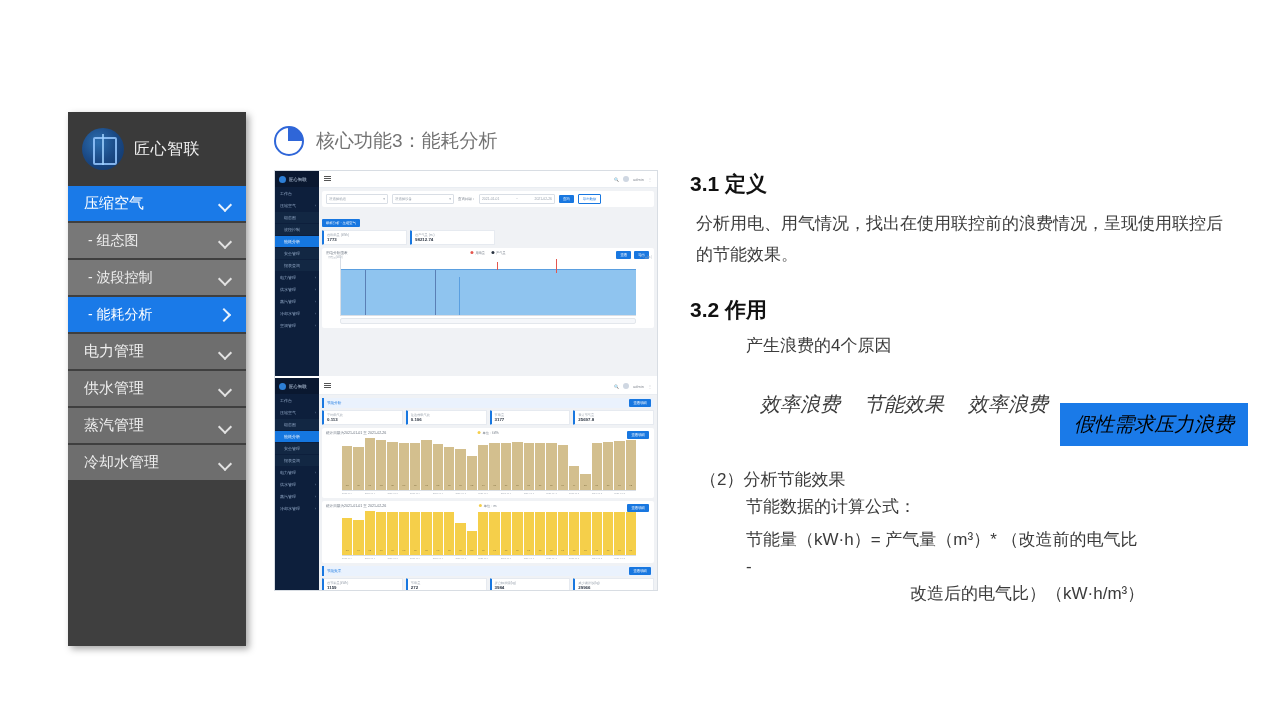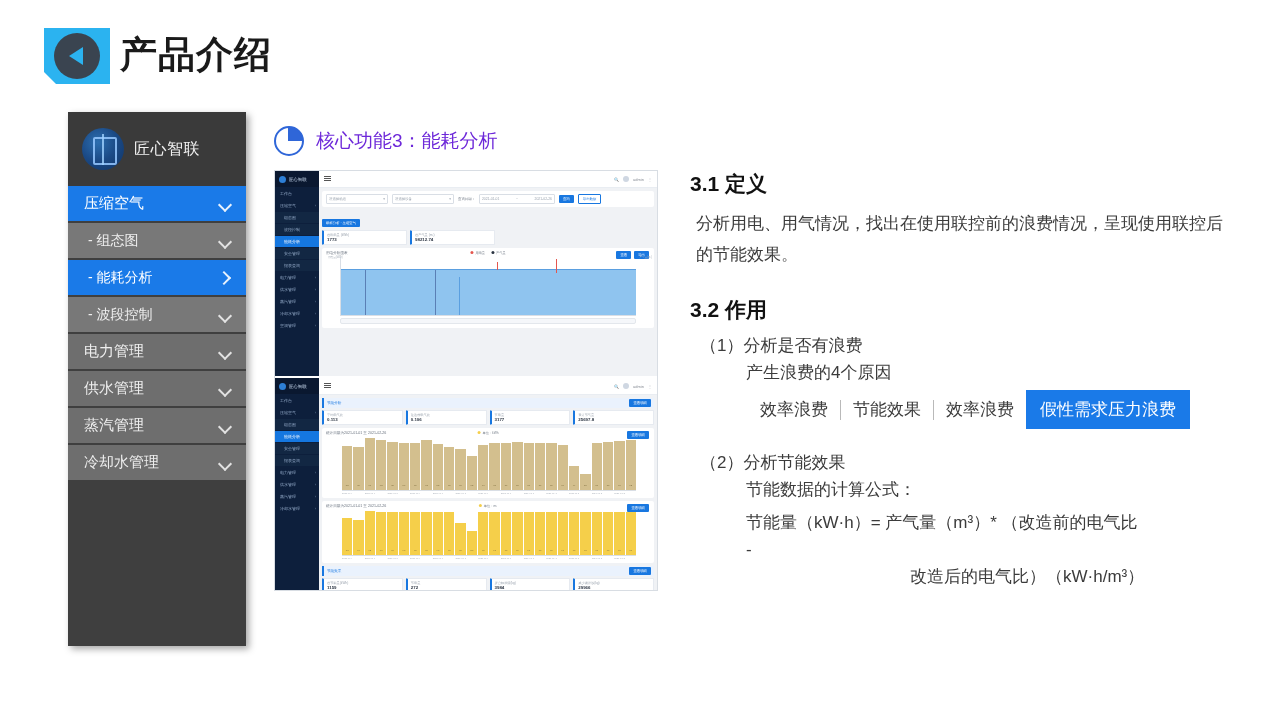--- a/index.html
+++ b/index.html
@@ -75,21 +75,21 @@
   .pie-ic{
     width:30px;height:30px;border-radius:50%;border:2px solid #2f66d8;
     background:
       conic-gradient(from 0deg,#2f66d8 0deg 90deg,#ffffff 90deg 360deg);
     box-sizing:border-box;position:relative;
   }
   .pie-ic::after{
     content:"";position:absolute;left:50%;top:0;width:2px;height:50%;
     background:#2f66d8;transform:translateX(-50%);
   }
-  .sec-title{font-size:19px;color:#6d28d9;}
+  .sec-title{font-size:19px;color:#737373;}
 
   
   .shot{position:absolute;left:274px;top:170px;width:384px;height:421px;background:#f0f2f5;
         border:1px solid #d8dde3;box-sizing:border-box;overflow:hidden;}
   .pane{position:relative;width:100%;background:#f0f2f5;overflow:hidden;}
   .pane.p1{height:205px;border-bottom:2px solid #ffffff;}
   .pane.p2{height:214px;}
   .p-side{position:absolute;left:0;top:0;width:44px;height:100%;background:#0d1f3c;}
   .p-side-brand{height:16px;display:flex;align-items:center;gap:3px;padding-left:4px;background:#0a1830;}
   .p-side-dot{width:7px;height:7px;border-radius:50%;background:#2d7fd6;flex:none;}
@@ -148,61 +148,54 @@
             font-size:16px;color:#333;}
 
   
   .rt{position:absolute;left:690px;top:170px;width:545px;color:#222;}
   .h-sub{font-size:21px;font-weight:bold;color:#111;margin:0 0 10px;}
   .h-sub.second{margin-top:26px;}
   .para{font-size:17px;line-height:31px;color:#3b3b3b;margin:0 0 8px;padding-left:6px;}
   .lvl1{font-size:17px;color:#3b3b3b;margin:8px 0 4px;padding-left:10px;}
   .lvl2{font-size:17px;color:#3b3b3b;margin:0 0 6px;padding-left:56px;}
   .chips{display:flex;align-items:center;margin:2px 0 0 58px;}
-  .chip{font-size:17px;color:#3b3b3b;padding:6px 12px;white-space:nowrap;}
+  .chip{font-size:20px;color:#3b3b3b;padding:6px 12px;white-space:nowrap;font-style:italic;}
   .chip-div{width:1px;height:20px;background:#b9b9b9;}
-  .chip.hi{background:#1a7ae8;color:#ffffff;padding:8px 14px;}
+  .chip.hi{background:#1a7ae8;color:#000000;padding:8px 14px;margin-top:40px;}
   .formula{font-size:17px;color:#3b3b3b;padding-left:56px;line-height:32px;margin:0;}
   .formula.ind{padding-left:220px;}
   .dash{font-size:17px;color:#3b3b3b;padding-left:56px;line-height:22px;}
 </style>
 </head>
 <body>
 
 <div class="slide">
 
-  <div class="hdr">
-    <div class="hdr-tag"></div>
-    <div class="hdr-circle">
-      <div class="hdr-tri"></div>
-    </div>
-    <div class="hdr-title">产品介绍</div>
-  </div>
 
   <div class="menu">
     <div class="menu-brand">
       <div class="menu-logo"></div>
       <div class="menu-brand-txt">匠心智联</div>
     </div>
 
     <div class="menu-item active">
       <span class="lbl">压缩空气</span>
       <span class="chev"></span>
     </div>
     <div class="menu-item sub">
       <span class="lbl">- 组态图</span>
       <span class="chev"></span>
     </div>
+    <div class="menu-item sub">
+      <span class="lbl">- 波段控制</span>
+      <span class="chev"></span>
+    </div>
     <div class="menu-item sub active">
       <span class="lbl">- 能耗分析</span>
       <span class="chev right"></span>
-    </div>
-    <div class="menu-item sub">
-      <span class="lbl">- 波段控制</span>
-      <span class="chev"></span>
     </div>
     <div class="menu-item">
       <span class="lbl">电力管理</span>
       <span class="chev"></span>
     </div>
     <div class="menu-item">
       <span class="lbl">供水管理</span>
       <span class="chev"></span>
     </div>
     <div class="menu-item">
@@ -686,21 +679,20 @@
       </div>
     </div>
   </div>
 
 
   <div class="rt">
     <div class="h-sub">3.1 定义</div>
     <div class="para">分析用电、用气情况，找出在使用联控前的浪费情况，呈现使用联控后的节能效果。</div>
 
     <div class="h-sub second">3.2 作用</div>
-    <div class="lvl1">（1）分析是否有浪费</div>
     <div class="lvl2">产生浪费的4个原因</div>
 
     <div class="chips">
       <span class="chip">效率浪费</span>
       <span class="chip-div"></span>
       <span class="chip">节能效果</span>
       <span class="chip-div"></span>
       <span class="chip">效率浪费</span>
       <span class="chip hi">假性需求压力浪费</span>
     </div>

